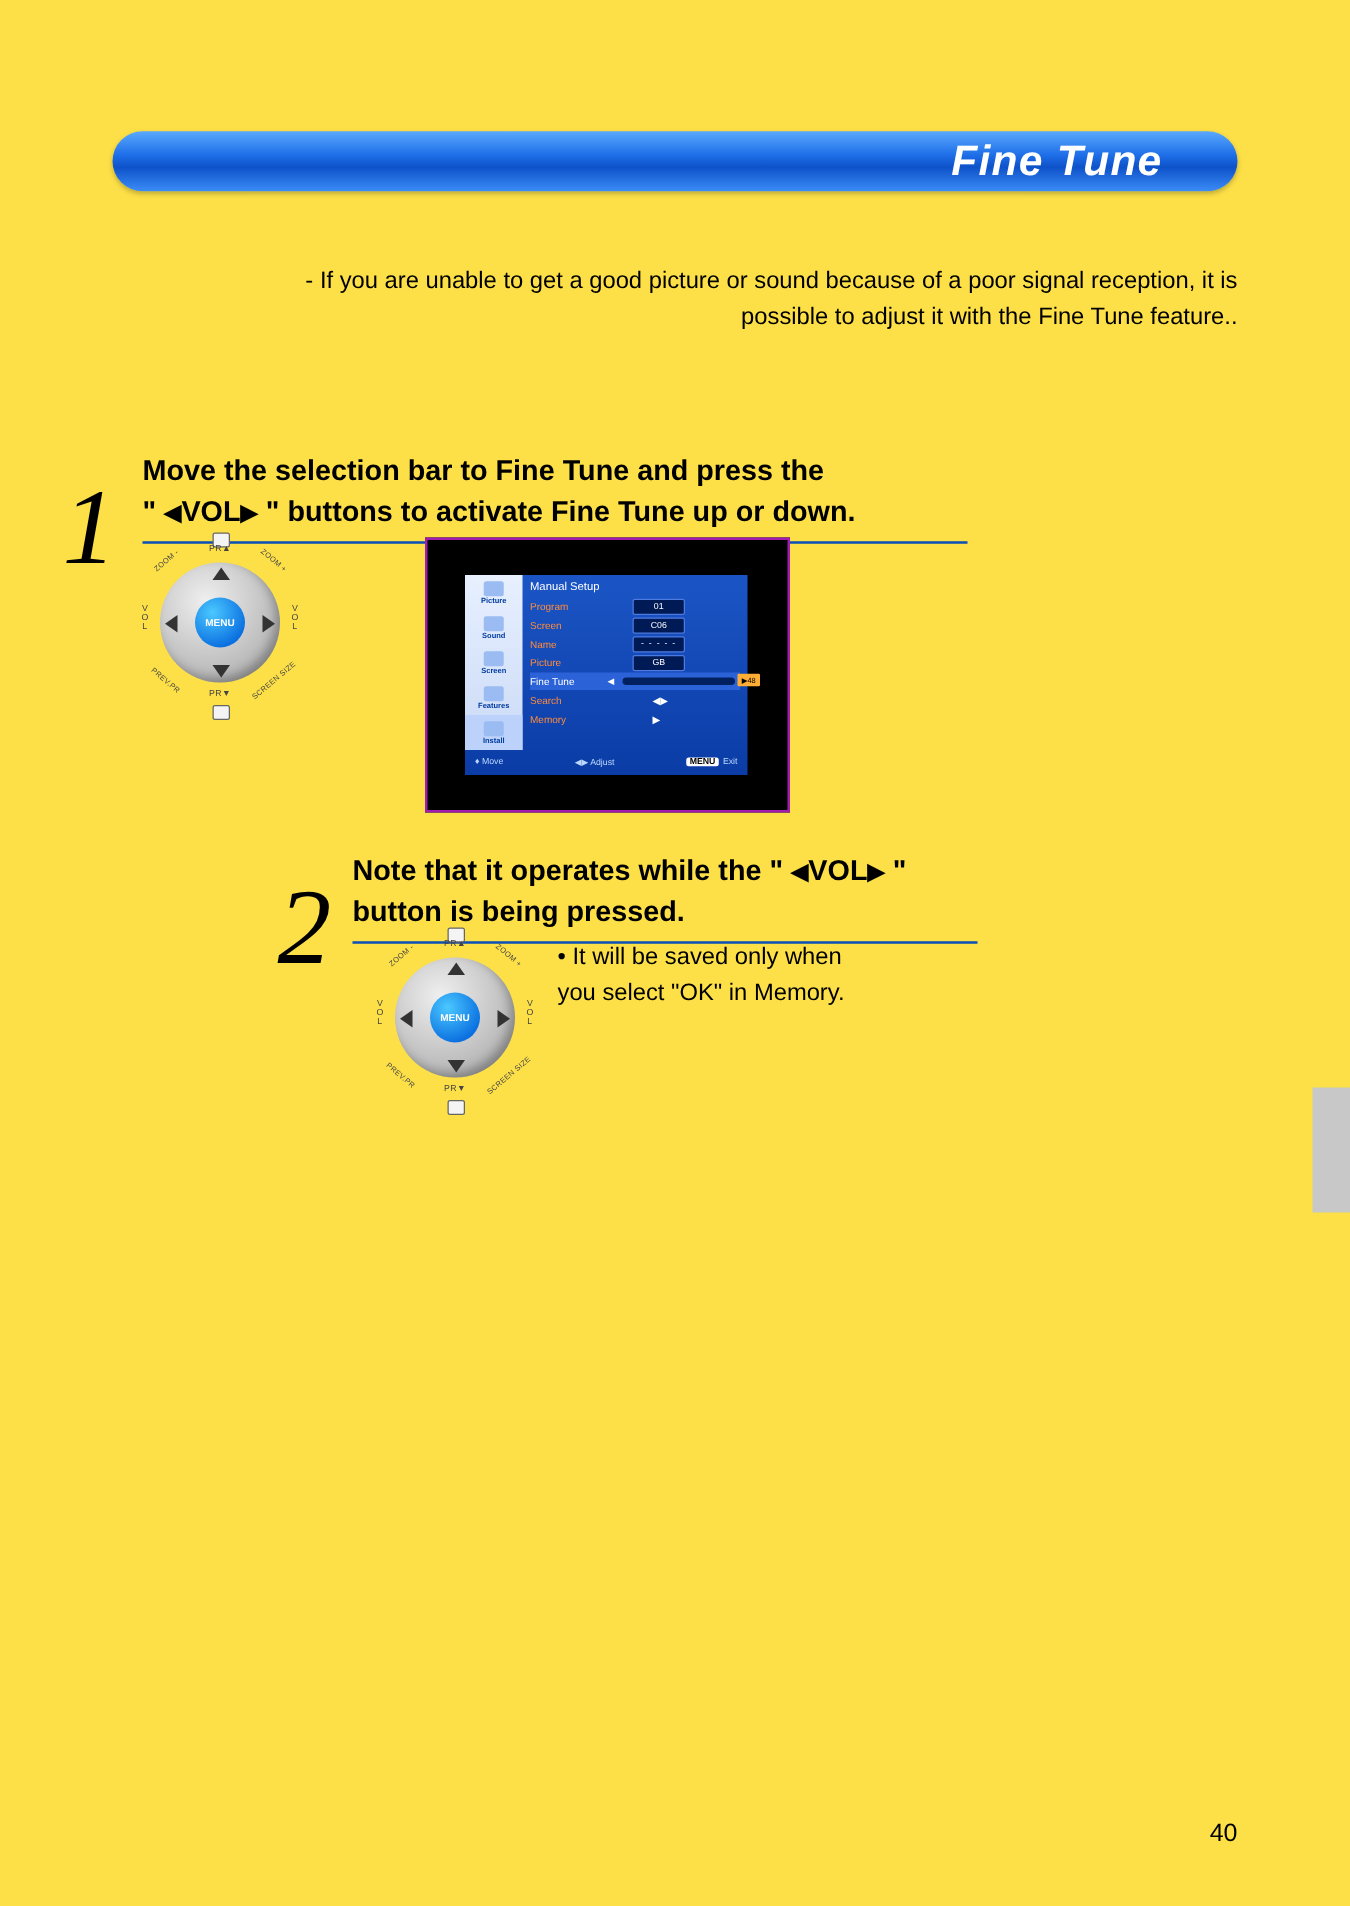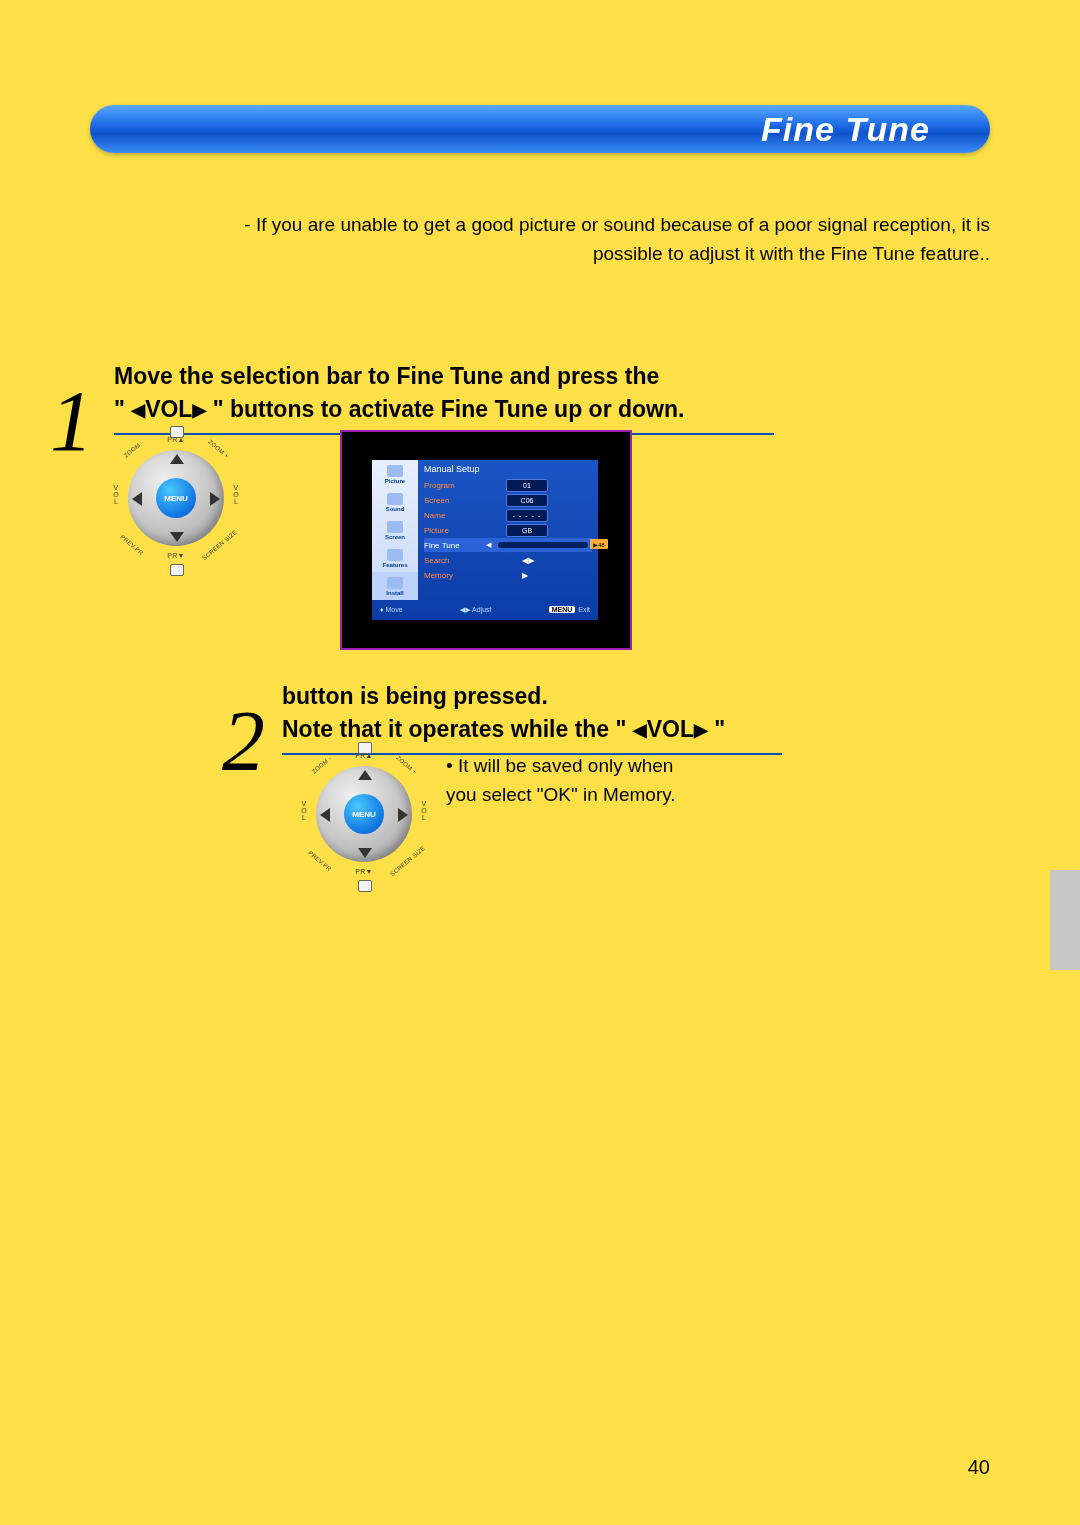--- a/index.html
+++ b/index.html
@@ -171,24 +171,24 @@
         <span>♦ <span>Move</span></span>
         <span>◀▶ <span>Adjust</span></span>
         <span><span class="chip">MENU</span><span>Exit</span></span>
       </div>
     </div>
   </div>
 
   <div class="step" style="left:222px;top:680px;width:620px">
     <div class="step-num" style="left:0;top:18px">2</div>
     <div style="margin-left:60px">
-      <div class="step-heading">button is being pressed.</div>
       <div class="step-heading">
         <span>Note that it operates while the " </span><span class="tri">◀</span><span>VOL</span><span class="tri">▶</span><span> "</span>
       </div>
+      <div class="step-heading">button is being pressed.</div>
       <div class="step-rule" style="width:500px"></div>
     </div>
   </div>
 
   <div class="remote" style="position:absolute;left:284px;top:746px">
     <div class="sq" style="left:74px;top:-4px"></div>
     <div class="lbl pr-t">PR▲</div>
     <div class="lbl diag" style="left:26px;top:16px;transform:rotate(-40deg)">ZOOM -</div>
     <div class="lbl diag" style="left:110px;top:16px;transform:rotate(40deg)">ZOOM +</div>
     <div class="pad"></div>

